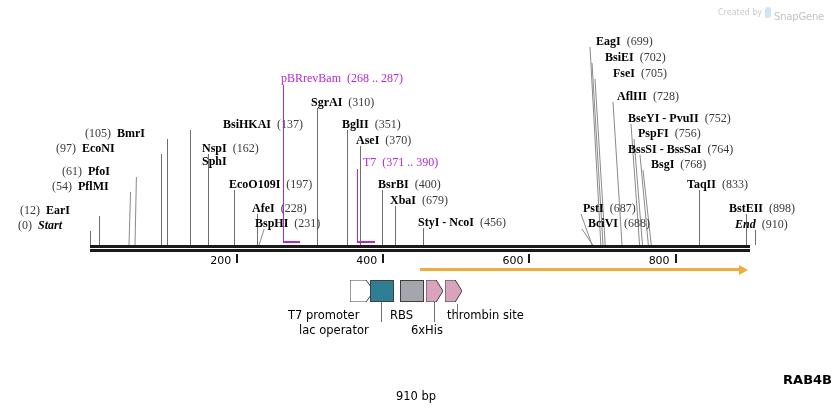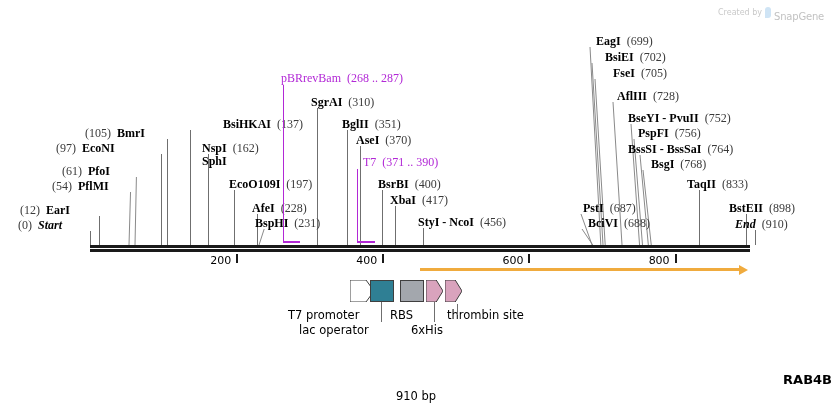--- a/index.html
+++ b/index.html
@@ -182,21 +182,21 @@
       <div class="lbl" style="left: 188px; top: 118px; margin-left: 35px;"><span class="nm">BsiHKAI</span>&nbsp;&nbsp;<span class="pos">(137)</span></div>
       <div class="lbl" style="left: 202px; top: 142px;"><span class="nm">NspI</span>&nbsp;&nbsp;<span class="pos">(162)</span></div>
       <div class="lbl" style="left: 202px; top: 155px;"><span class="nm">SphI</span>&nbsp;&nbsp;<span class="pos"></span></div>
       <div class="lbl" style="left: 229px; top: 178px;"><span class="nm">EcoO109I</span>&nbsp;&nbsp;<span class="pos">(197)</span></div>
       <div class="lbl" style="left: 252px; top: 202px;"><span class="nm">AfeI</span>&nbsp;&nbsp;<span class="pos">(228)</span></div>
       <div class="lbl" style="left: 255px; top: 217px;"><span class="nm">BspHI</span>&nbsp;&nbsp;<span class="pos">(231)</span></div>
       <div class="lbl" style="left: 311px; top: 96px;"><span class="nm">SgrAI</span>&nbsp;&nbsp;<span class="pos">(310)</span></div>
       <div class="lbl" style="left: 342px; top: 118px;"><span class="nm">BglII</span>&nbsp;&nbsp;<span class="pos">(351)</span></div>
       <div class="lbl" style="left: 356px; top: 134px;"><span class="nm">AseI</span>&nbsp;&nbsp;<span class="pos">(370)</span></div>
       <div class="lbl" style="left: 378px; top: 178px;"><span class="nm">BsrBI</span>&nbsp;&nbsp;<span class="pos">(400)</span></div>
-      <div class="lbl" style="left: 390px; top: 194px;"><span class="nm">XbaI</span>&nbsp;&nbsp;<span class="pos">(417)</span></div>
+      <div class="lbl" style="left: 390px; top: 194px;"><span class="nm">XbaI</span>&nbsp;&nbsp;<span class="pos">(679)</span></div>
       <div class="lbl" style="left: 418px; top: 216px;"><span class="nm">StyI - NcoI</span>&nbsp;&nbsp;<span class="pos">(456)</span></div>
       <div class="lbl" style="left: 596px; top: 35px;"><span class="nm">EagI</span>&nbsp;&nbsp;<span class="pos">(699)</span></div>
       <div class="lbl" style="left: 605px; top: 51px;"><span class="nm">BsiEI</span>&nbsp;&nbsp;<span class="pos">(702)</span></div>
       <div class="lbl" style="left: 613px; top: 67px;"><span class="nm">FseI</span>&nbsp;&nbsp;<span class="pos">(705)</span></div>
       <div class="lbl" style="left: 617px; top: 90px;"><span class="nm">AflIII</span>&nbsp;&nbsp;<span class="pos">(728)</span></div>
       <div class="lbl" style="left: 628px; top: 112px;"><span class="nm">BseYI - PvuII</span>&nbsp;&nbsp;<span class="pos">(752)</span></div>
       <div class="lbl" style="left: 638px; top: 127px;"><span class="nm">PspFI</span>&nbsp;&nbsp;<span class="pos">(756)</span></div>
       <div class="lbl" style="left: 628px; top: 143px;"><span class="nm">BssSI - BssSaI</span>&nbsp;&nbsp;<span class="pos">(764)</span></div>
       <div class="lbl" style="left: 651px; top: 158px;"><span class="nm">BsgI</span>&nbsp;&nbsp;<span class="pos">(768)</span></div>
       <div class="lbl" style="left: 687px; top: 178px;"><span class="nm">TaqII</span>&nbsp;&nbsp;<span class="pos">(833)</span></div>

